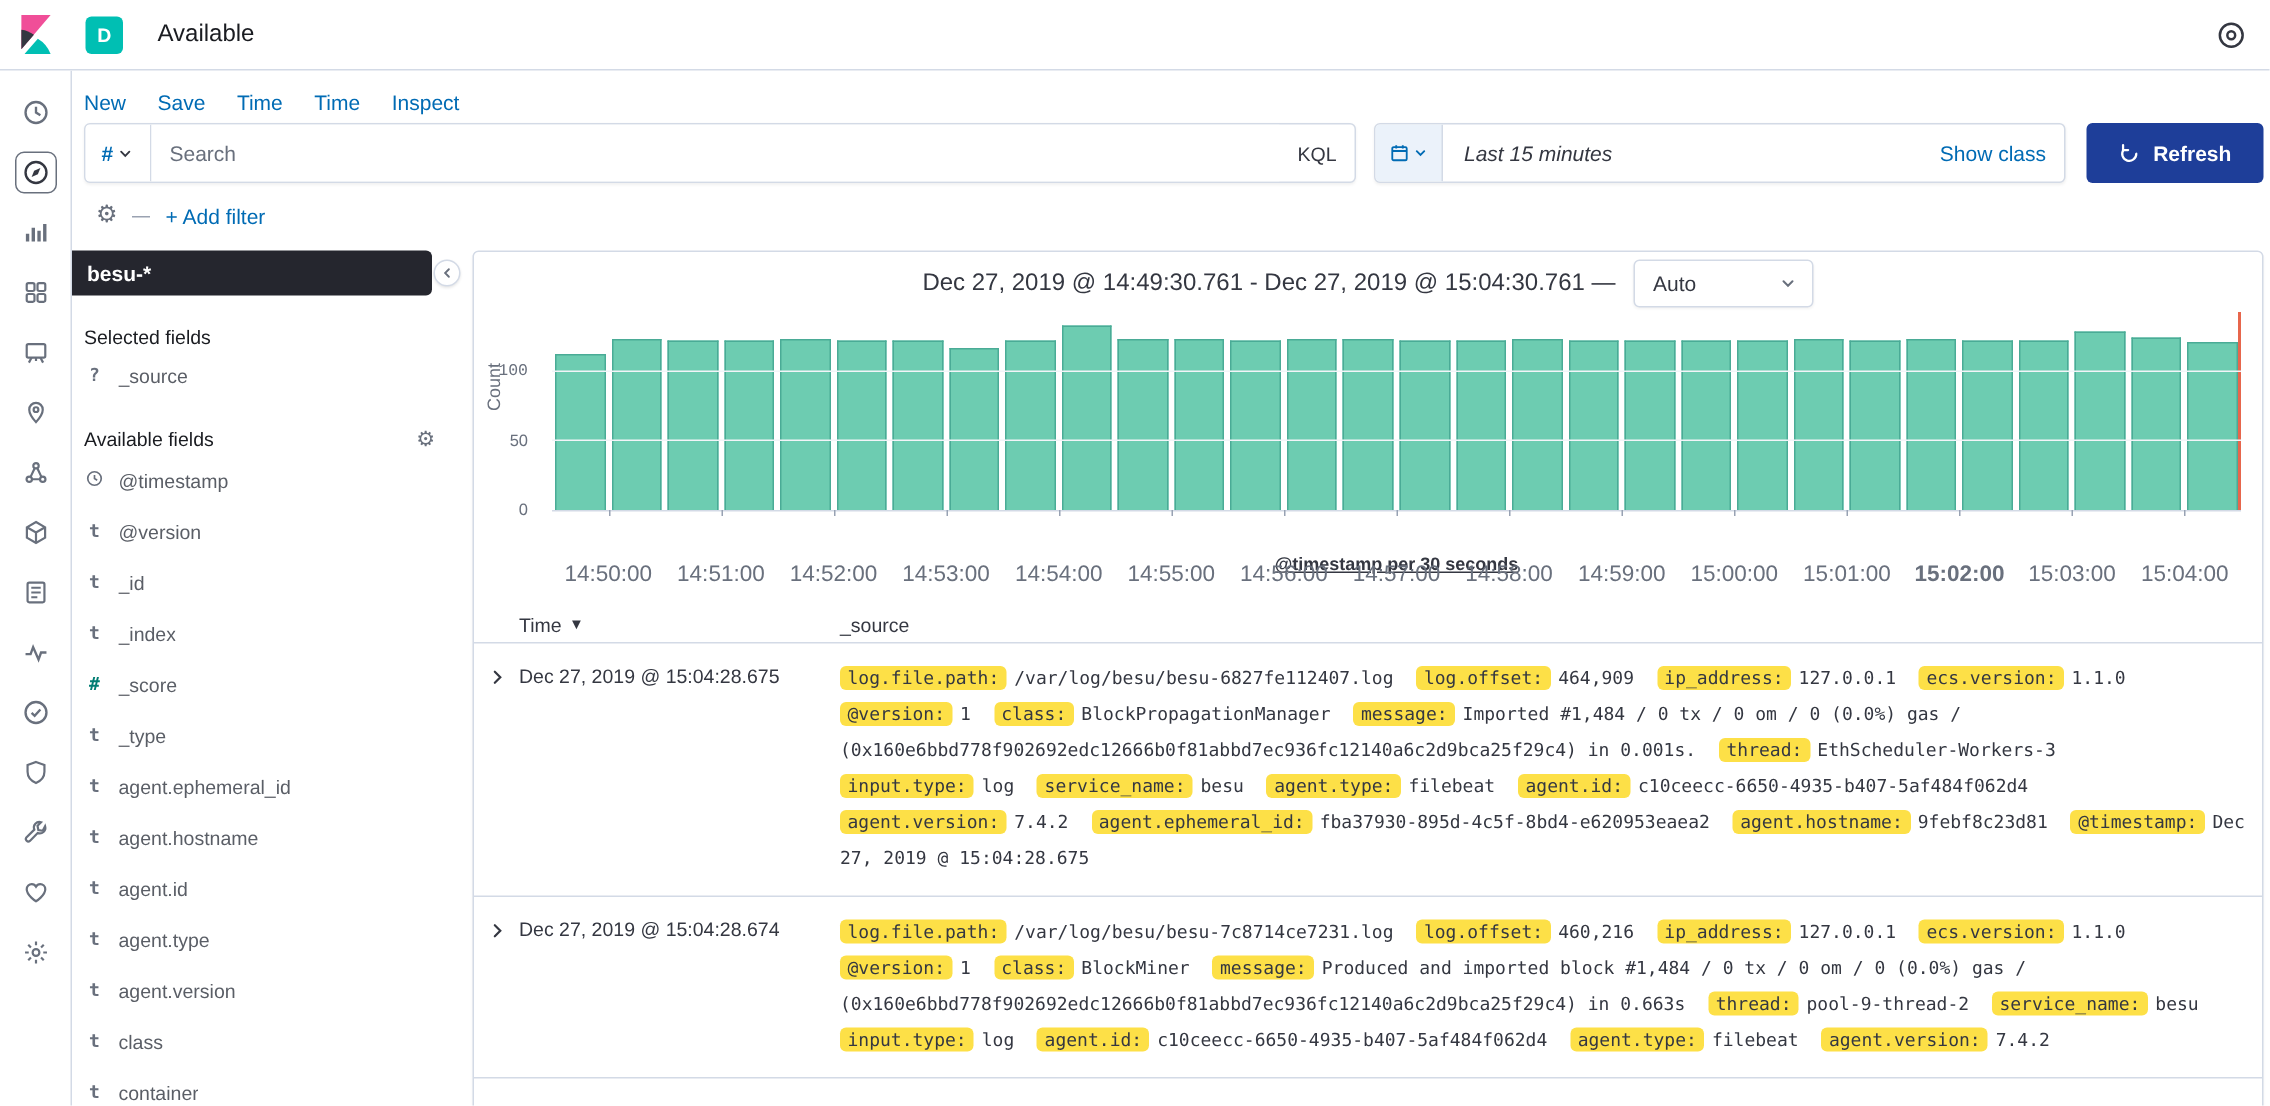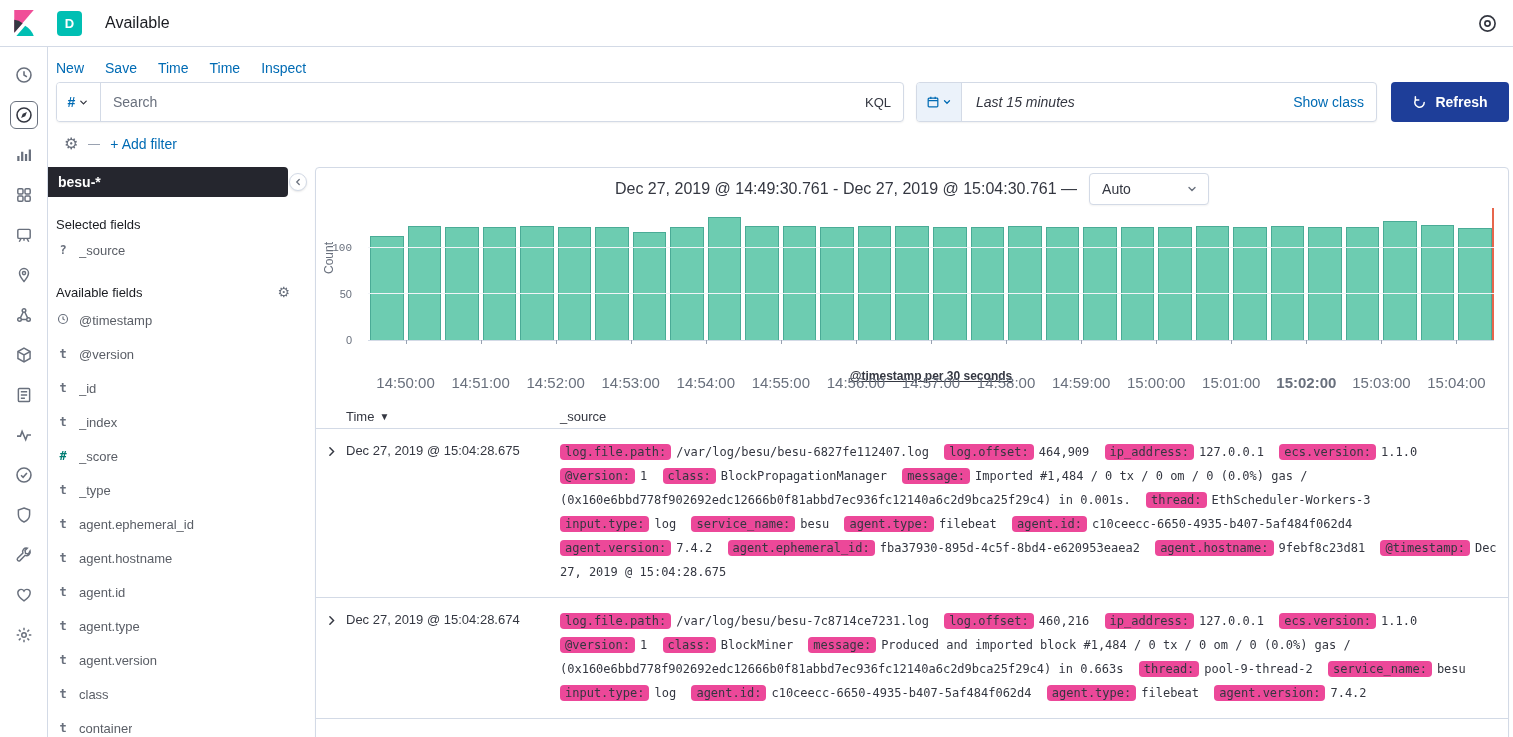--- a/index.html
+++ b/index.html
@@ -109,21 +109,21 @@
   .th-expander { width:30px; }
   .th-time { width:214px; display:flex; align-items:center; gap:5px; cursor:pointer; }
   .sort-arrow { font-size:10px; color:#343741; }
   .th-source { flex:1; }
   .doc-row { display:flex; border-bottom:1px solid #d3dae6; padding:11px 0 13px 0; }
   .expander { width:30px; display:flex; justify-content:center; padding-top:5px; color:#343741;
     background:none; border:none; cursor:pointer; }
   .time-cell { width:214px; font-size:13px; color:#343741; padding-top:3px; }
   .source-cell { flex:1; padding-right:10px; font-family:"DejaVu Sans Mono","Liberation Mono",monospace;
     font-size:12px; line-height:24px; color:#343741; word-break:break-word; }
-  .fk { background:#ec4899; border-radius:4px; padding:1px 5px; margin-right:5px; white-space:nowrap; }
+  .fk { background:#fde047; border-radius:4px; padding:1px 5px; margin-right:5px; white-space:nowrap; }
   .fv { margin-right:8px; }
 </style>
 </head>
 <body>
 
 <div class="top-header">
   <div class="logo-cell">
     <svg width="26" height="26" viewBox="0 0 32 32">
       <path fill="#f04e98" d="M4 0v28L28 0z"></path>
       <path fill="#343741" d="M4 12v16l10.3-11.8A20 20 0 004 12z"></path>

